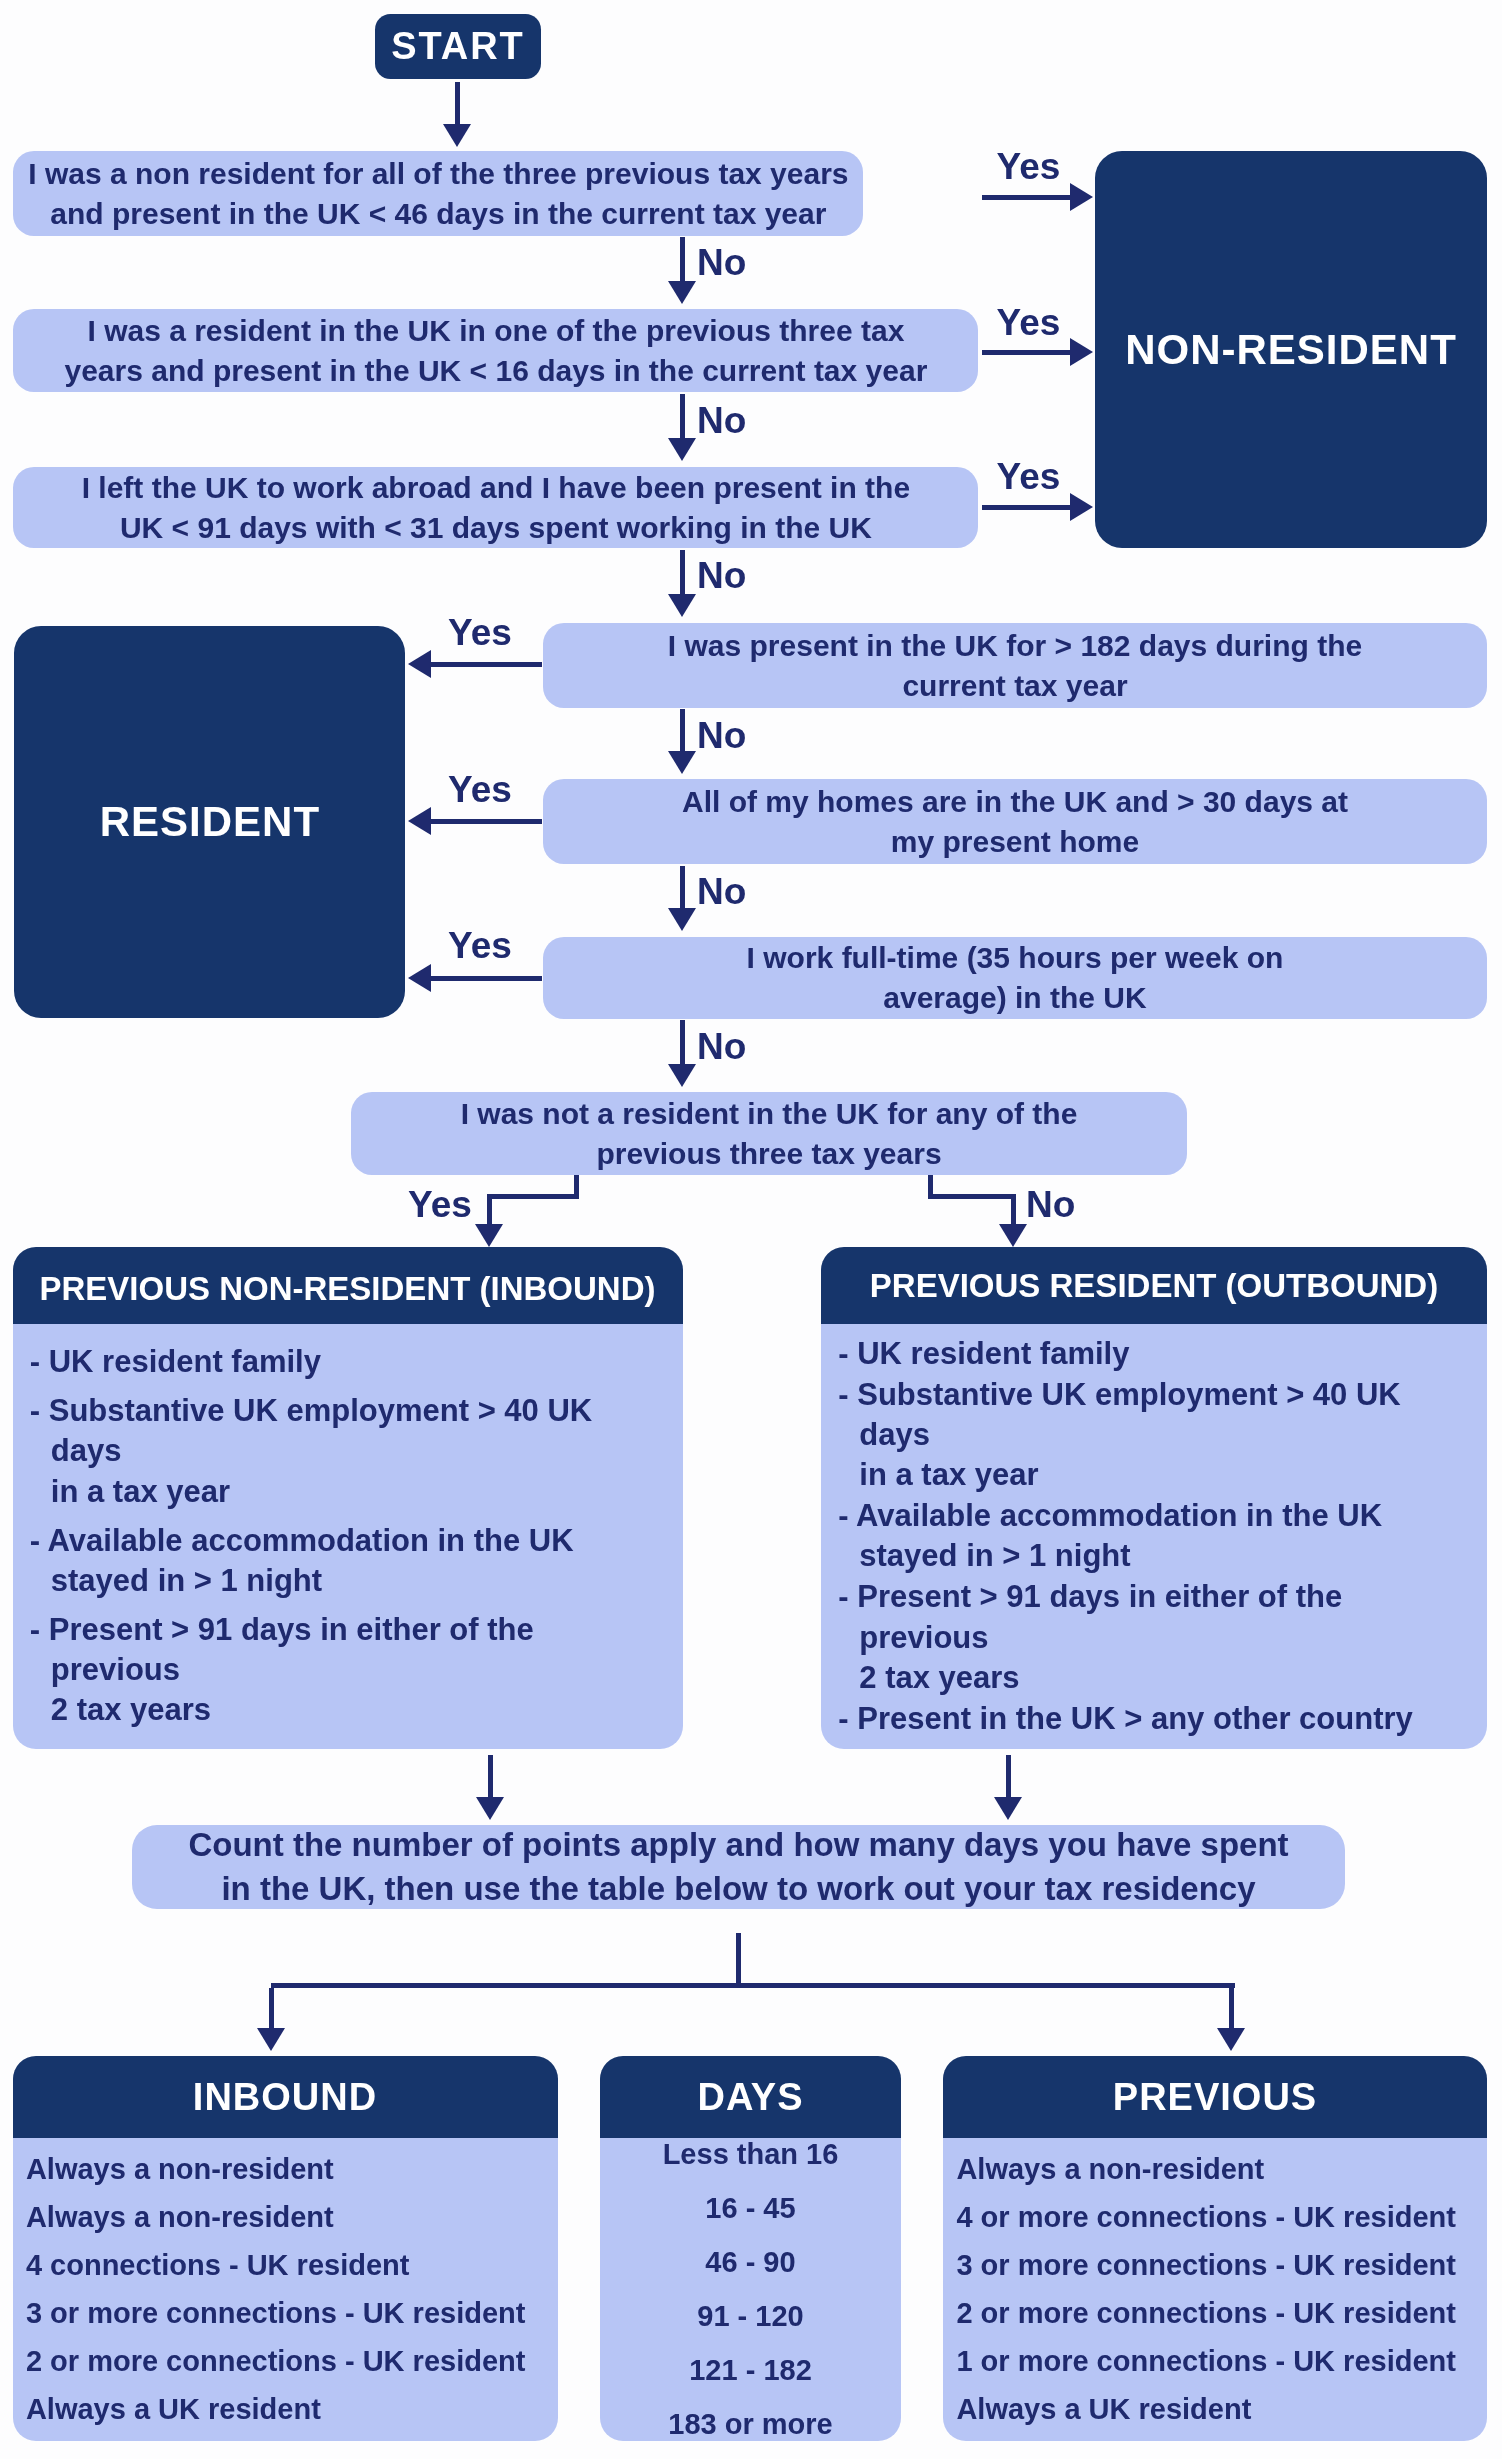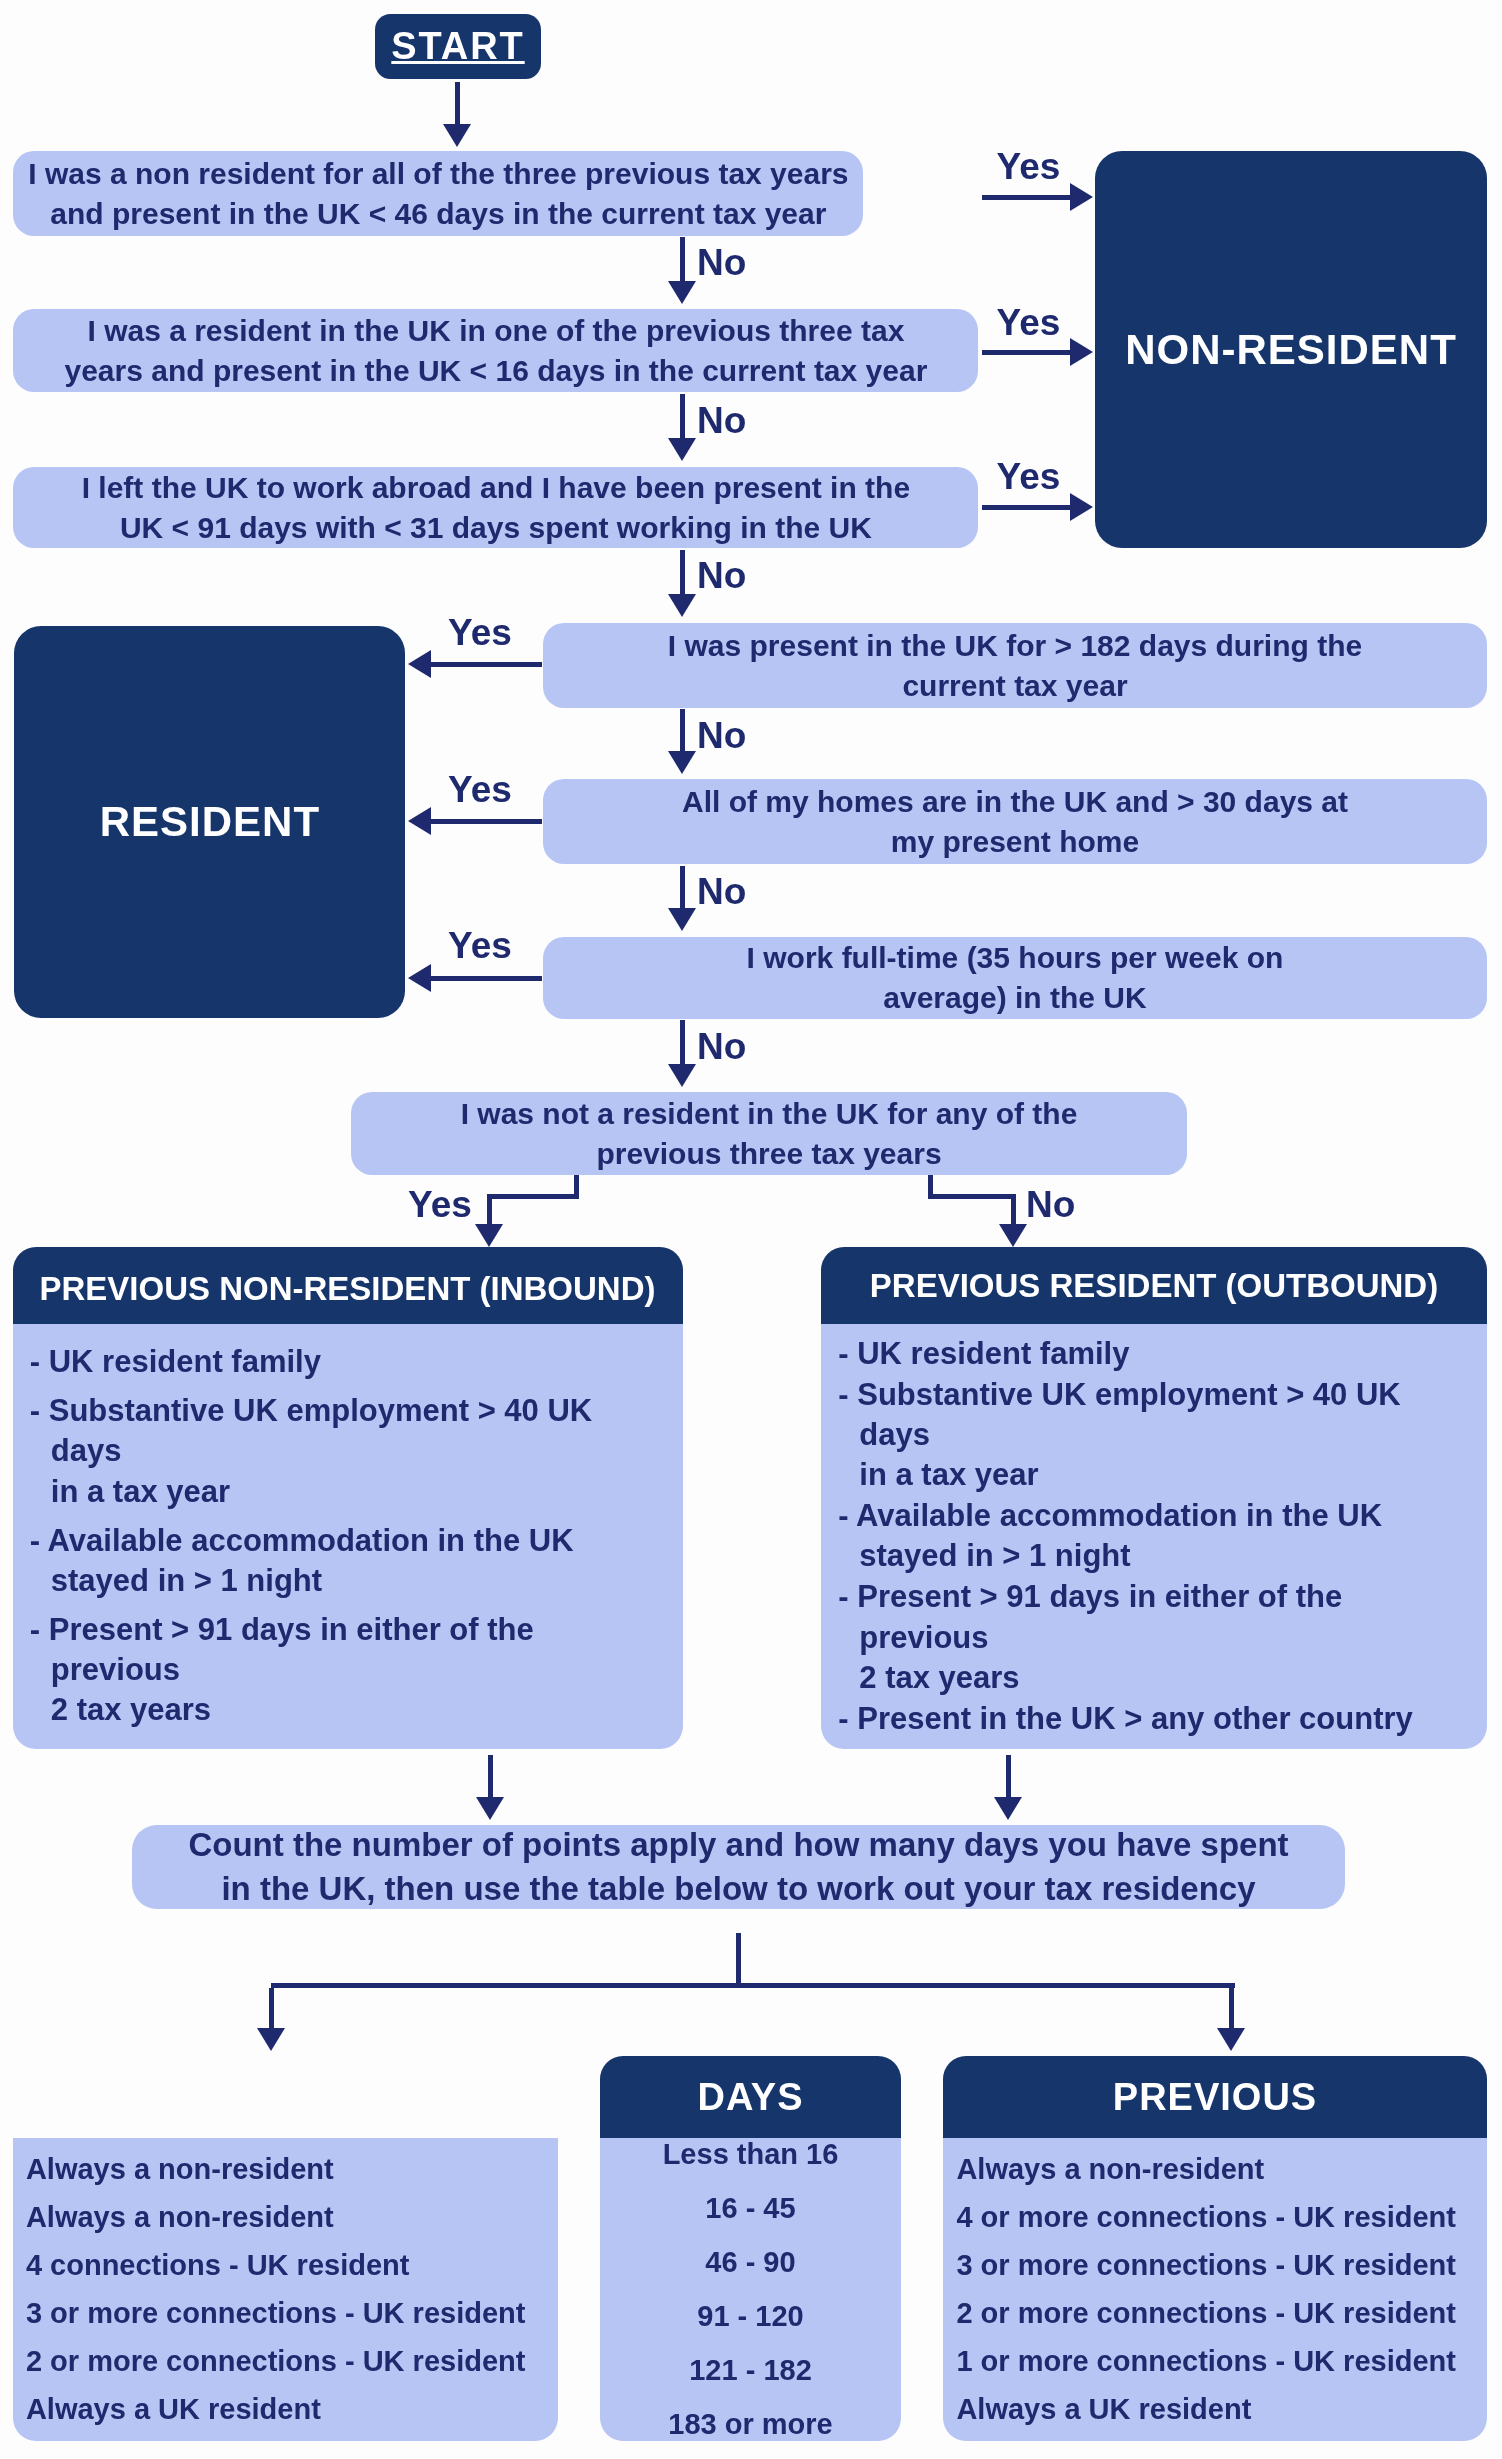--- a/index.html
+++ b/index.html
@@ -23,21 +23,21 @@
     padding:5.8px 13.4px;box-sizing:border-box;
   }
   .navybox{
     position:absolute;background:var(--navy);border-radius:27px;
     color:var(--white);display:flex;align-items:center;justify-content:center;
     font-size:42px;letter-spacing:1px;text-align:center;
   }
   .startbox{
     position:absolute;background:var(--navy);border-radius:15.4px;
     color:var(--white);display:flex;align-items:center;justify-content:center;
-    font-size:38px;letter-spacing:1.9px;text-decoration:underline;
+    font-size:38px;letter-spacing:1.9px;
   }
   .lbl{
     position:absolute;color:var(--ink);font-size:37px;text-align:center;
   }
   .panel-header{
     position:absolute;background:var(--navy);border-radius:23px 23px 0 0;
     color:var(--white);display:flex;align-items:center;justify-content:center;
     font-size:33px;text-align:center;
   }
   .panel-body{
@@ -251,20 +251,23 @@
   <div class="seg" style="left:271px;top:1983px;width:964px;height:4.8px;"></div>
   <div class="varrow" style="left:257px;top:1988px;height:63px;">
     <div class="line"></div>
       <div class="head"></div>
   </div>
   <div class="varrow" style="left:1217px;top:1988px;height:63px;">
     <div class="line"></div>
       <div class="head"></div>
   </div>
 
+  <div class="tbl-header" style="left:12.5px;top:2056px;width:545px;height:82px;">
+    <span data-bind="tables.inbound.header">INBOUND</span>
+  </div>
   <div class="tbl-body" style="left:12.5px;top:2138px;width:545px;height:303px;">
     <div class="row" data-bind="tables.inbound.rows.0">Always a non-resident</div>
     <div class="row" data-bind="tables.inbound.rows.1">Always a non-resident</div>
     <div class="row" data-bind="tables.inbound.rows.2">4 connections - UK resident</div>
     <div class="row" data-bind="tables.inbound.rows.3">3 or more connections - UK resident</div>
     <div class="row" data-bind="tables.inbound.rows.4">2 or more connections - UK resident</div>
     <div class="row" data-bind="tables.inbound.rows.5">Always a UK resident</div>
   </div>
 
   <div class="tbl-header" style="left:600px;top:2056px;width:301px;height:82px;">

